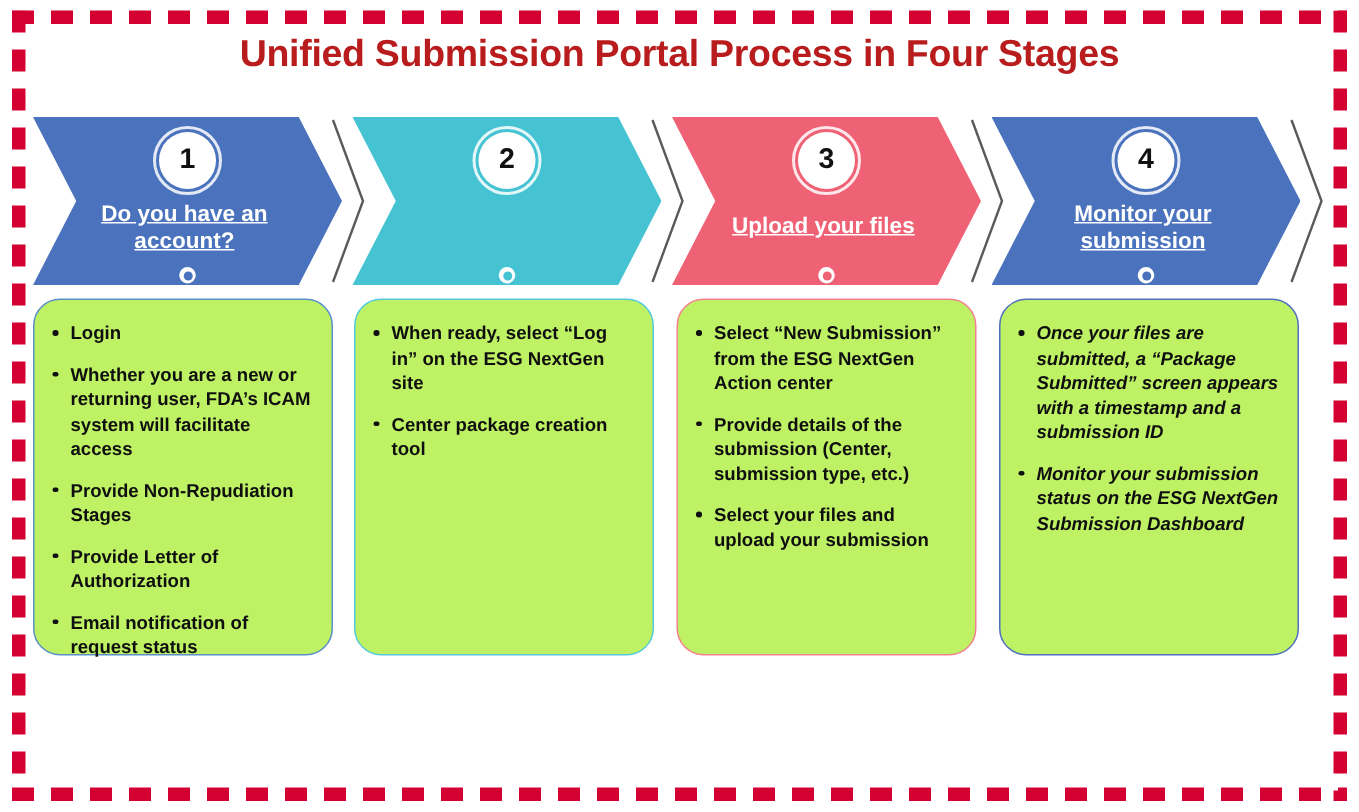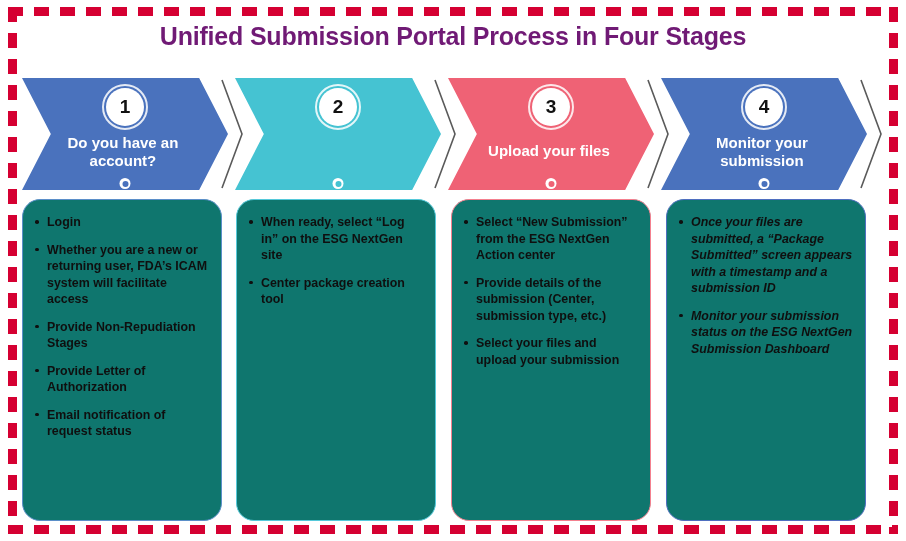--- a/index.html
+++ b/index.html
@@ -48,21 +48,21 @@
   .dash-right { left: 889px; }
 
   
   #title {
     position: absolute;
     left: 0; top: 22px;
     width: 906px;
     text-align: center;
     font-size: 25px;
     font-weight: bold;
-    color: #701a75;
+    color: #b91c1c;
     letter-spacing: -0.2px;
     font-family: "Liberation Sans", sans-serif;
   }
 
   
   #stages {
     position: absolute;
     left: 0; top: 78px;
     width: 906px; height: 112px;
   }
@@ -79,20 +79,21 @@
   }
   .stage-label {
     position: absolute;
     left: 10%;
     top: 56px;
     width: 78%;
     font-size: 15px;
     font-weight: bold;
     line-height: 1.22;
     color: #ffffff;
+    text-decoration: underline;
   }
   .stage-label.one-line { top: 64px; }
 
   
   .badge {
     position: absolute;
     left: 50%;
     top: 10px;
     transform: translateX(-50%);
     width: 38px; height: 38px;
@@ -144,24 +145,24 @@
     height: 112px;
     pointer-events: none;
   }
   .sep-chevron svg { display: block; }
 
   
   .card {
     position: absolute;
     top: 199px;
     width: 200px;
-    height: 322px;
+    height: 238px;
     box-sizing: border-box;
     border-radius: 18px;
-    background: #0f766e;
+    background: #bef264;
     border: 1.6px solid #5b8fc9;
     padding: 14px 12px 10px 6px;
   }
   .card ul {
     list-style: none;
     margin: 0;
     padding: 0;
   }
   .card li {
     position: relative;

